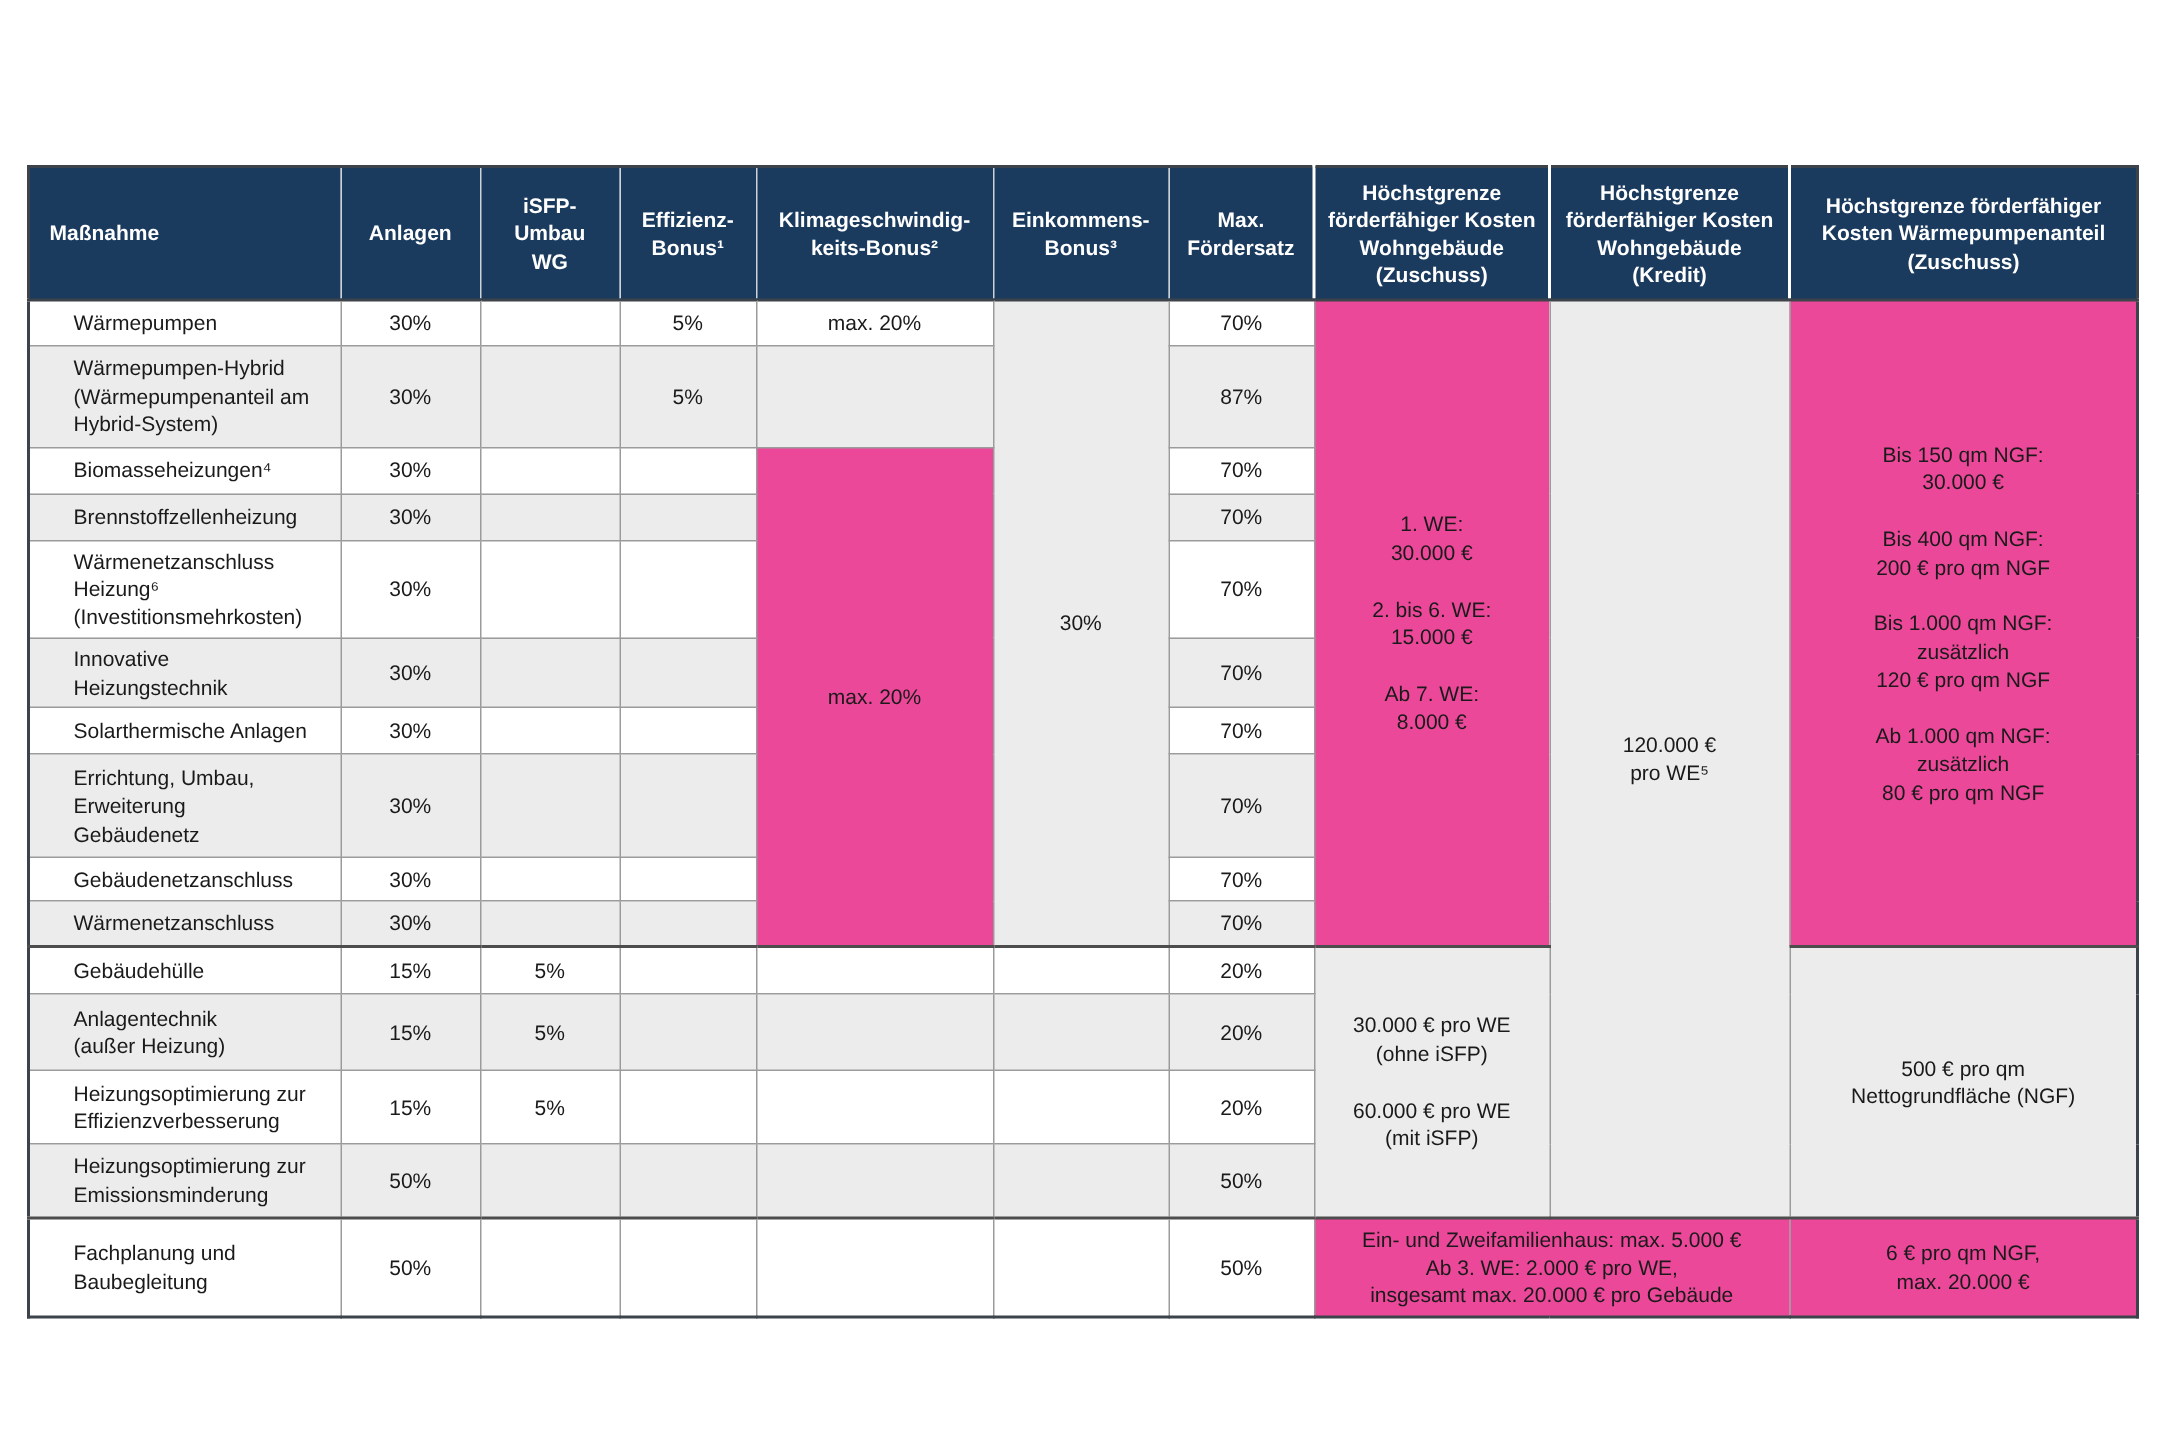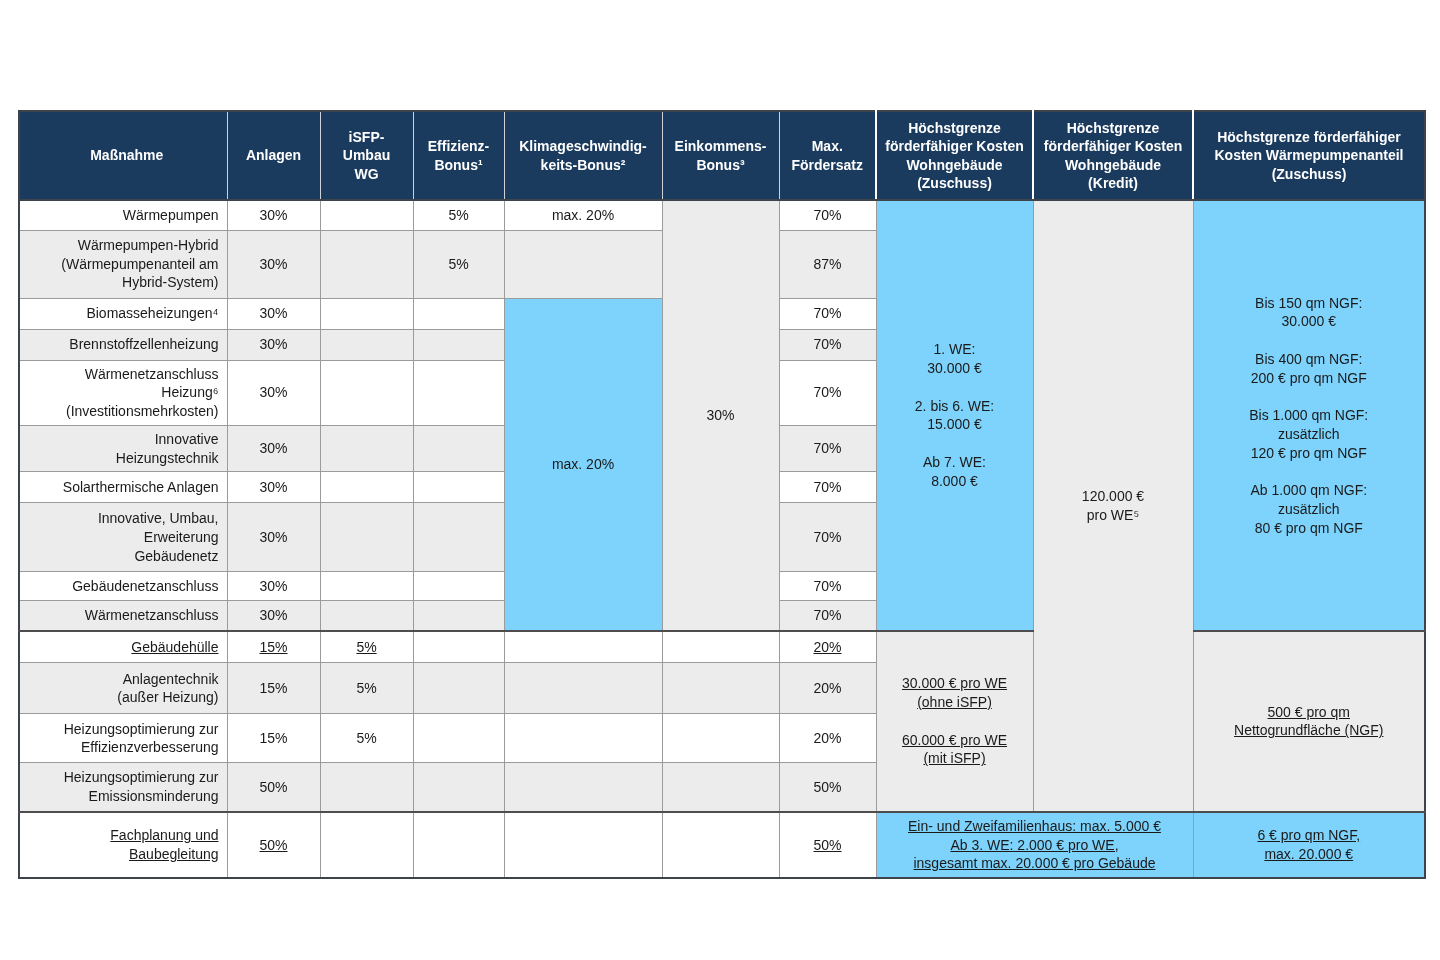--- a/index.html
+++ b/index.html
@@ -31,37 +31,37 @@
     font-weight:bold;
     font-size:14px;
     line-height:1.32;
     text-align:center;
     vertical-align:middle;
     white-space:pre-line;
     padding:4px 6px;
     border-left:1px solid #cdd2d9;
     border-bottom:2px solid var(--outer-border);
   }
-  thead th.first{text-align:center;padding-left:13px;border-left:none;}
+  thead th.first{text-align:left;padding-left:13px;border-left:none;}
   thead th.grp{border-left:2px solid #ffffff;}
   tbody td{
     font-size:14px;
     line-height:1.34;
     vertical-align:middle;
     text-align:center;
     padding:4px 6px;
     border:1px solid var(--grid-line);
     background:var(--row-bg);
     white-space:pre-line;
   }
-  tbody td.m{text-align:right;padding-left:29px;padding-right:8px;}
+  tbody td.m{text-align:left;padding-left:29px;padding-right:8px;}
   tbody tr.alt td{background:var(--row-alt-bg);}
-  tbody td.bg-white{background:#7dd3fc;}
+  tbody td.bg-white{background:#ec4899;}
   tbody td.bg-gray{background:var(--row-alt-bg);}
-  tbody tr.sec td{border-top:2px solid var(--section-line);text-decoration:underline;}
+  tbody tr.sec td{border-top:2px solid var(--section-line);}
 </style>
 </head>
 <body>
 
 <div class="table-wrap">
   <table>
     <colgroup>
       <col style="width:208px">
         <col style="width:93px">
         <col style="width:93px">
@@ -175,21 +175,21 @@
         <td>70%</td>
       </tr>
       <tr style="height:31px">
         <td class="m">Solarthermische Anlagen</td>
         <td>30%</td>
         <td></td>
         <td></td>
         <td>70%</td>
       </tr>
       <tr style="height:69px" class="alt">
-        <td class="m">Innovative, Umbau,
+        <td class="m">Errichtung, Umbau,
 Erweiterung
 Gebäudenetz</td>
         <td>30%</td>
         <td></td>
         <td></td>
         <td>70%</td>
       </tr>
       <tr style="height:29px">
         <td class="m">Gebäudenetzanschluss</td>
         <td>30%</td>

